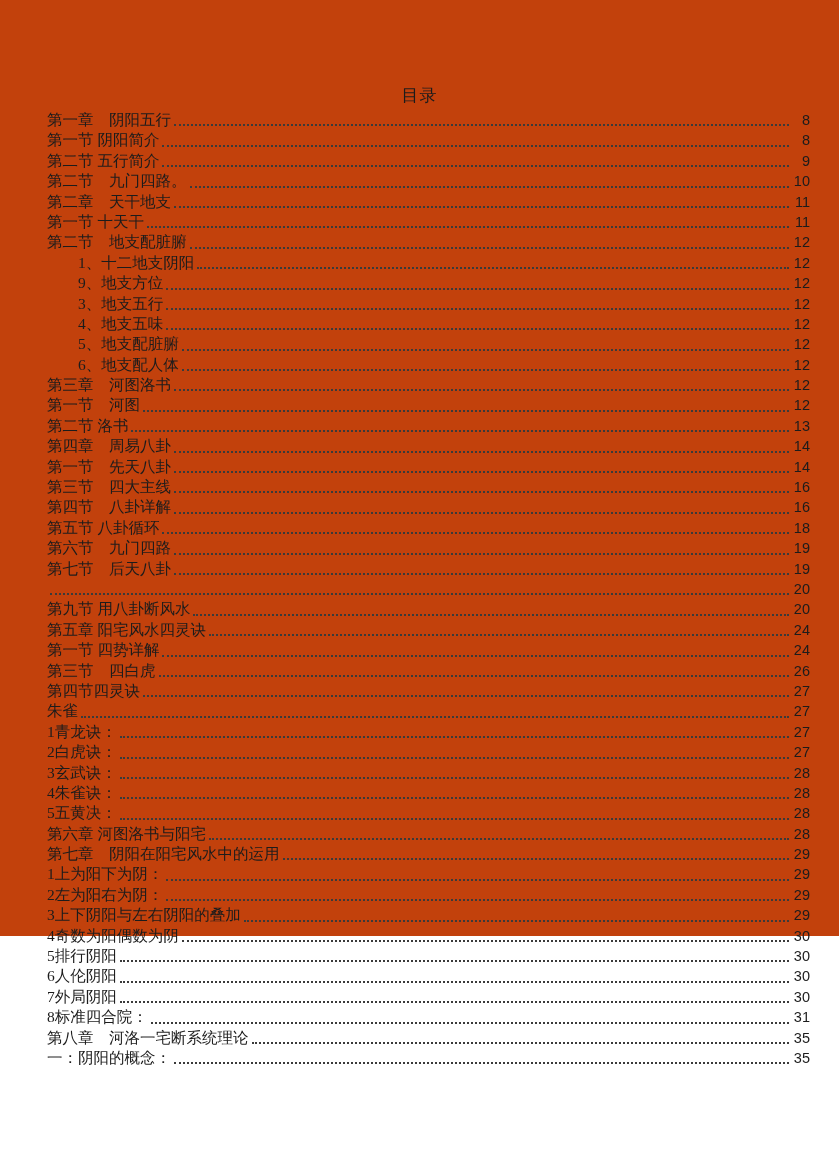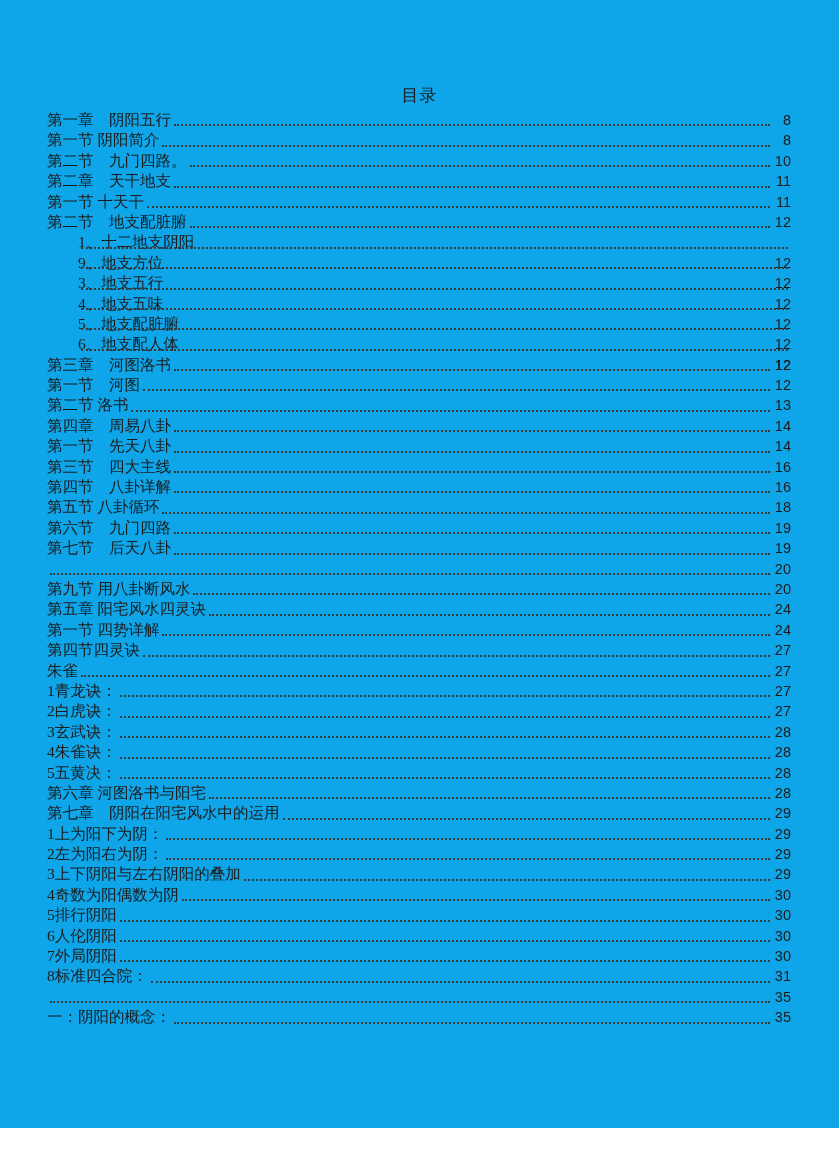--- a/index.html
+++ b/index.html
@@ -9,46 +9,45 @@
   }
   body {
     width: 839px;
     height: 1150px;
     overflow: hidden;
     font-family: "Liberation Serif", "DejaVu Serif", serif;
     color: #1c1c1c;
   }
   .doc-page {
     width: 839px;
-    height: 1128px;
-    background: #0ea5e9;
+    height: 936px;
+    background: #c2410c;
     box-sizing: border-box;
   }
   .doc-title {
     margin: 0;
     padding-top: 85px;
     text-align: center;
     font-size: 17px;
     line-height: 21px;
     font-weight: normal;
     letter-spacing: 1px;
   }
   .toc {
-    margin: 4px 48px 0 47px;
+    margin: 4px 29px 0 47px;
   }
   .toc-row {
     display: flex;
     height: 20.4px;
     font-size: 15.5px;
     line-height: 20.4px;
     white-space: pre;
   }
   .toc-row.indent-1 {
     padding-left: 31px;
-    flex-direction: column;
   }
   .toc-label {
     flex: 0 0 auto;
     line-height: 20.4px;
   }
   .toc-leader {
     flex: 1 1 auto;
     min-width: 8px;
     position: relative;
   }
@@ -80,20 +79,25 @@
     <span class="toc-leader"></span>
     <span class="toc-page">8</span>
   </div>
 
   <div class="toc-row">
     <span class="toc-label">第一节 阴阳简介</span>
     <span class="toc-leader"></span>
     <span class="toc-page">8</span>
   </div>
 
+  <div class="toc-row">
+    <span class="toc-label">第二节 五行简介</span>
+    <span class="toc-leader"></span>
+    <span class="toc-page">9</span>
+  </div>
 
   <div class="toc-row">
     <span class="toc-label">第二节　九门四路。</span>
     <span class="toc-leader"></span>
     <span class="toc-page">10</span>
   </div>
 
   <div class="toc-row">
     <span class="toc-label">第二章　天干地支</span>
     <span class="toc-leader"></span>
@@ -226,20 +230,25 @@
     <span class="toc-page">24</span>
   </div>
 
   <div class="toc-row">
     <span class="toc-label">第一节 四势详解</span>
     <span class="toc-leader"></span>
     <span class="toc-page">24</span>
   </div>
 
 
+  <div class="toc-row">
+    <span class="toc-label">第三节　四白虎</span>
+    <span class="toc-leader"></span>
+    <span class="toc-page">26</span>
+  </div>
 
   <div class="toc-row">
     <span class="toc-label">第四节四灵诀</span>
     <span class="toc-leader"></span>
     <span class="toc-page">27</span>
   </div>
 
   <div class="toc-row">
     <span class="toc-label">朱雀</span>
     <span class="toc-leader"></span>
@@ -330,20 +339,21 @@
     <span class="toc-page">30</span>
   </div>
 
   <div class="toc-row">
     <span class="toc-label">8标准四合院：</span>
     <span class="toc-leader"></span>
     <span class="toc-page">31</span>
   </div>
 
   <div class="toc-row">
+    <span class="toc-label">第八章　河洛一宅断系统理论</span>
     <span class="toc-leader"></span>
     <span class="toc-page">35</span>
   </div>
 
   <div class="toc-row">
     <span class="toc-label">一：阴阳的概念：</span>
     <span class="toc-leader"></span>
     <span class="toc-page">35</span>
   </div>
 </div>

